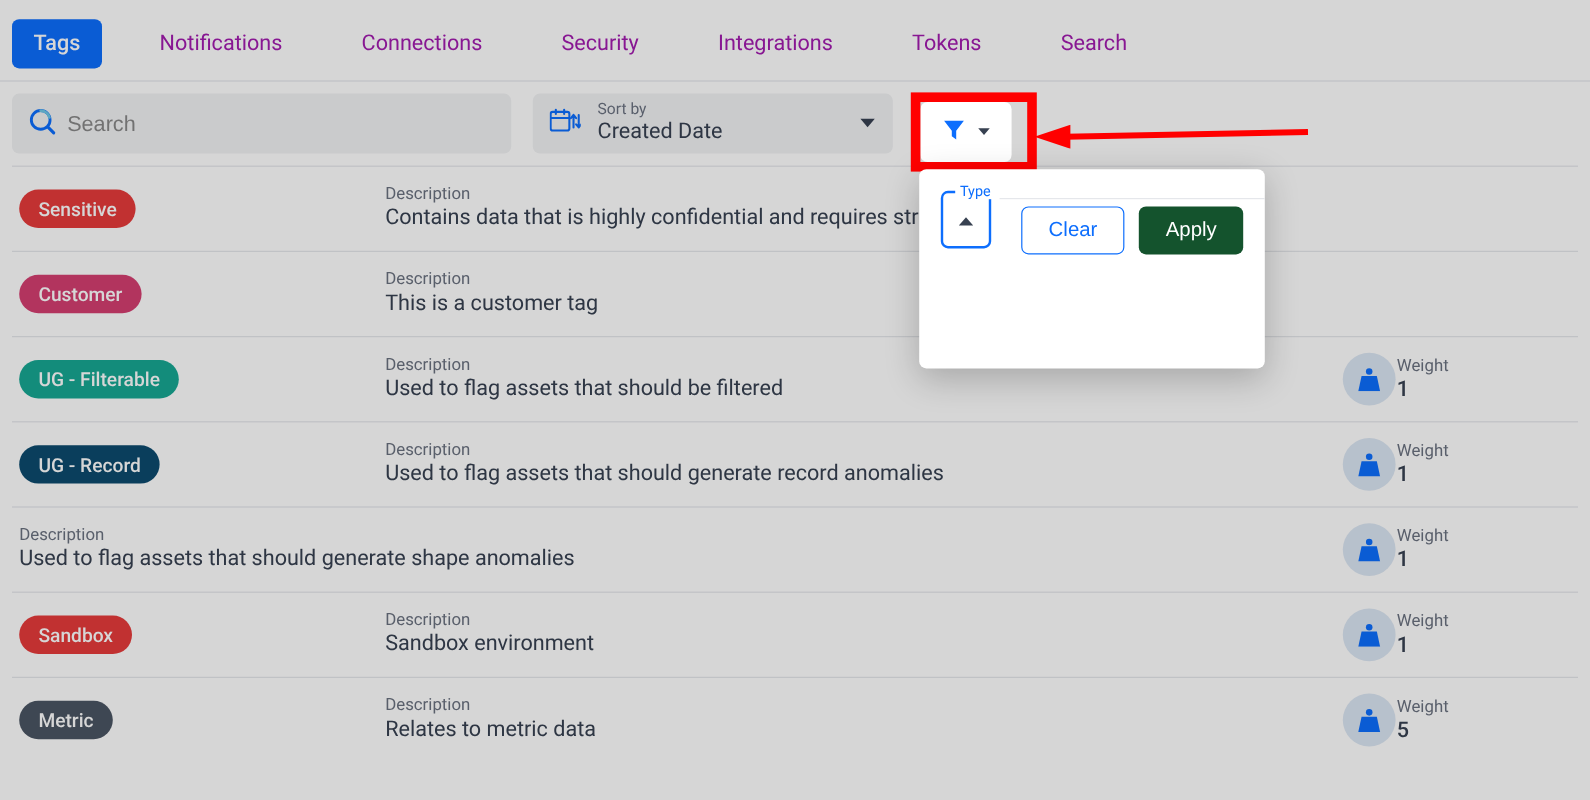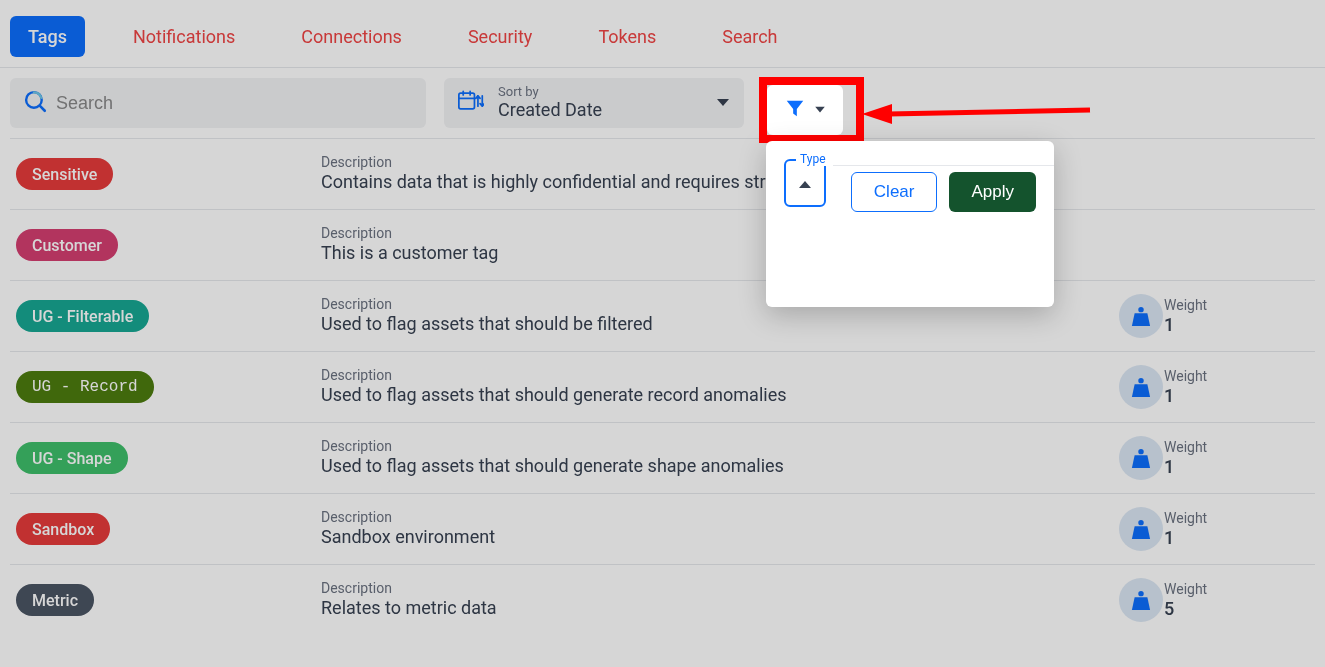--- a/index.html
+++ b/index.html
@@ -20,21 +20,21 @@
     display: flex;
     align-items: center;
     gap: 12px;
     padding: 12px 10px 6px 10px;
     border-bottom: 1px solid #e5e7eb;
     height: 68px;
   }
   .tab {
     padding: 10px 18px;
     font-size: 18px;
-    color: #ef4444;
+    color: #a21caf;
     border-radius: 6px;
     cursor: pointer;
     white-space: nowrap;
     margin-right: 18px;
   }
   .tab.active {
     background: #0d6efd;
     color: #fff;
     font-weight: 500;
   }
@@ -231,20 +231,21 @@
 </head>
 <body>
 
 <div class="page">
 
   <div class="tabs">
   <div class="tab active">Tags</div>
       <div class="tab">Notifications</div>
       <div class="tab">Connections</div>
       <div class="tab">Security</div>
+      <div class="tab">Integrations</div>
       <div class="tab">Tokens</div>
       <div class="tab">Search</div>
     </div>
 
   <div class="toolbar">
     <div class="search">
       <span>
         <svg width="26" height="26" viewBox="0 0 24 24">
           <circle cx="11" cy="11" r="7.2" fill="none" stroke="#0d6efd" stroke-width="2.2"></circle>
           <path d="M11 4 a7 7 0 0 1 6.7 5" fill="none" stroke="#70c7e6" stroke-width="2.2" stroke-linecap="round"></path>
@@ -312,43 +313,40 @@
             </svg>
           </div>
           <div class="weight-text">
             <div class="w-label">Weight</div>
             <div class="w-value">1</div>
           </div>
         </div>
       </div>
       <div class="row">
         <div class="tag-cell">
-          <span class="tag" style="background: #4d7c0f; font-family: Liberation Mono, monospace;">UG - Record</span>
+          <span class="tag" style="background: #0c4a6e;">UG - Record</span>
         </div>
         <div class="desc-cell">
           <div class="desc-label">Description</div>
           <div class="desc-text">Used to flag assets that should generate record anomalies</div>
         </div>
         <div class="weight-cell">
           <div class="weight-badge">
             <svg width="22" height="20" viewBox="0 0 24 22">
               <circle cx="12" cy="4" r="3" fill="#0d6efd"></circle>
               <path d="M5 8 H19 L22 22 H2 Z" fill="#0d6efd"></path>
             </svg>
           </div>
           <div class="weight-text">
             <div class="w-label">Weight</div>
             <div class="w-value">1</div>
           </div>
         </div>
       </div>
       <div class="row">
-        <div class="tag-cell">
-          <span class="tag" style="background: rgb(63, 191, 107);">UG - Shape</span>
-        </div>
         <div class="desc-cell">
           <div class="desc-label">Description</div>
           <div class="desc-text">Used to flag assets that should generate shape anomalies</div>
         </div>
         <div class="weight-cell">
           <div class="weight-badge">
             <svg width="22" height="20" viewBox="0 0 24 22">
               <circle cx="12" cy="4" r="3" fill="#0d6efd"></circle>
               <path d="M5 8 H19 L22 22 H2 Z" fill="#0d6efd"></path>
             </svg>

